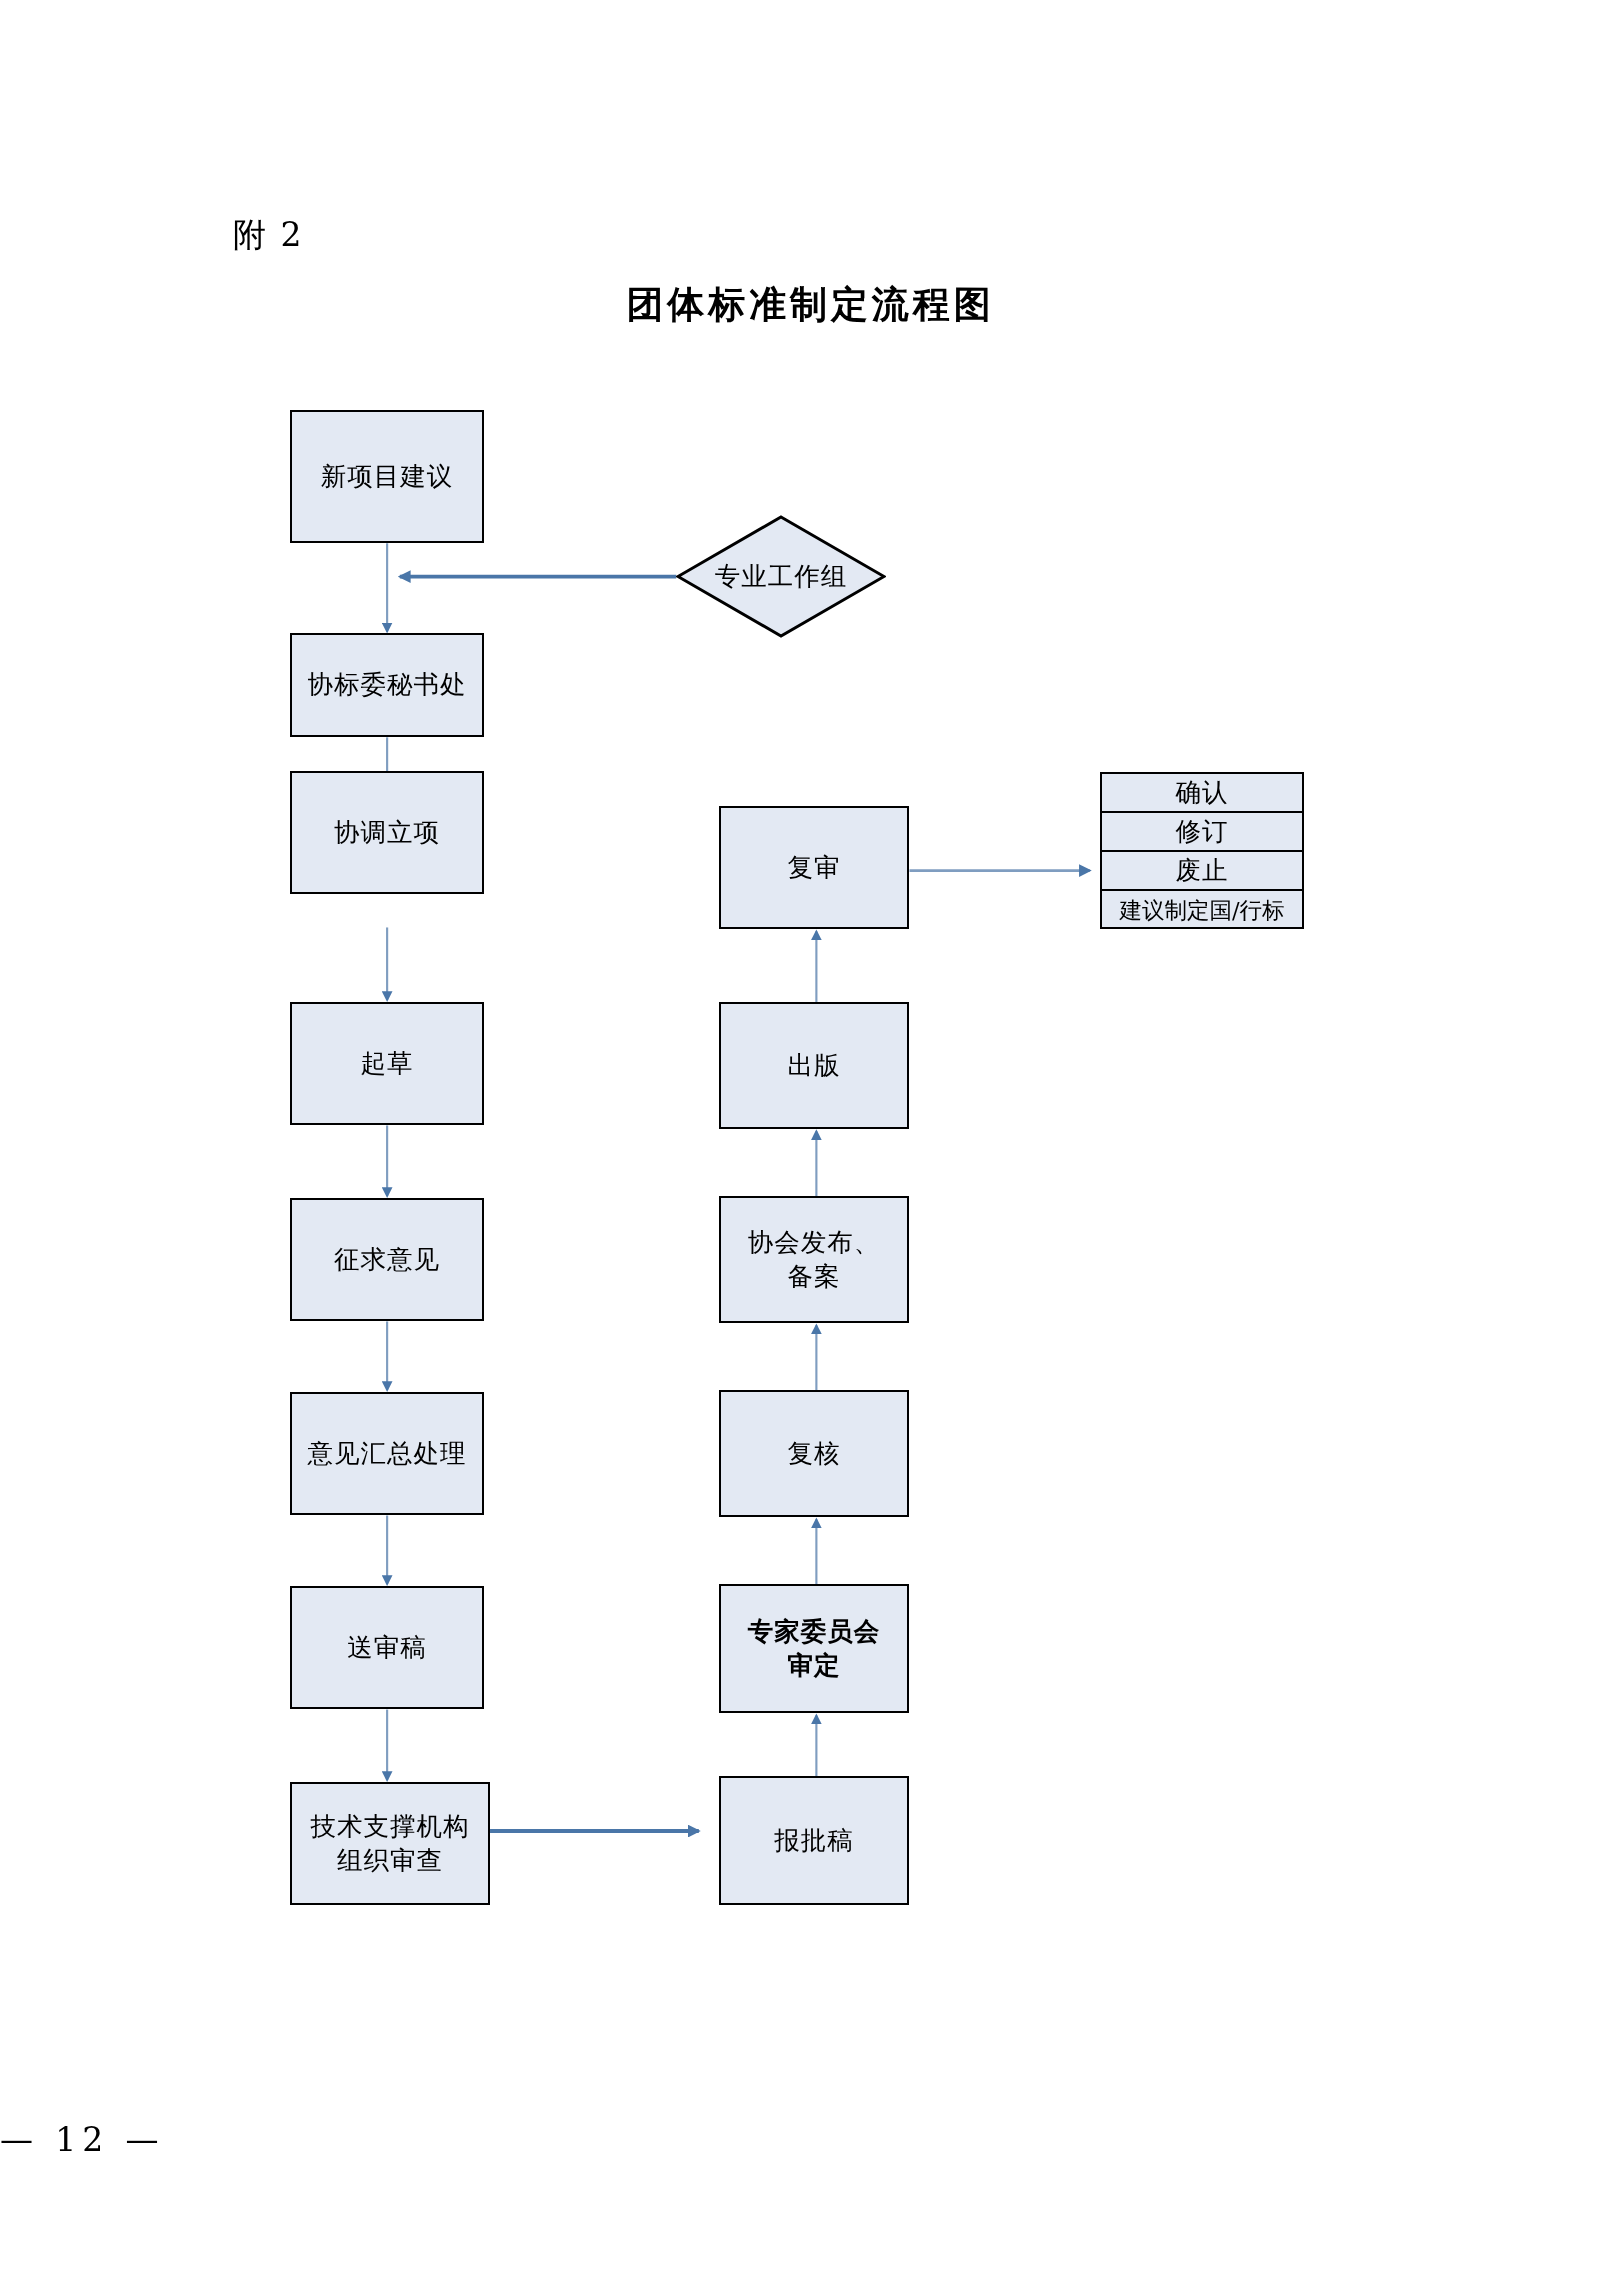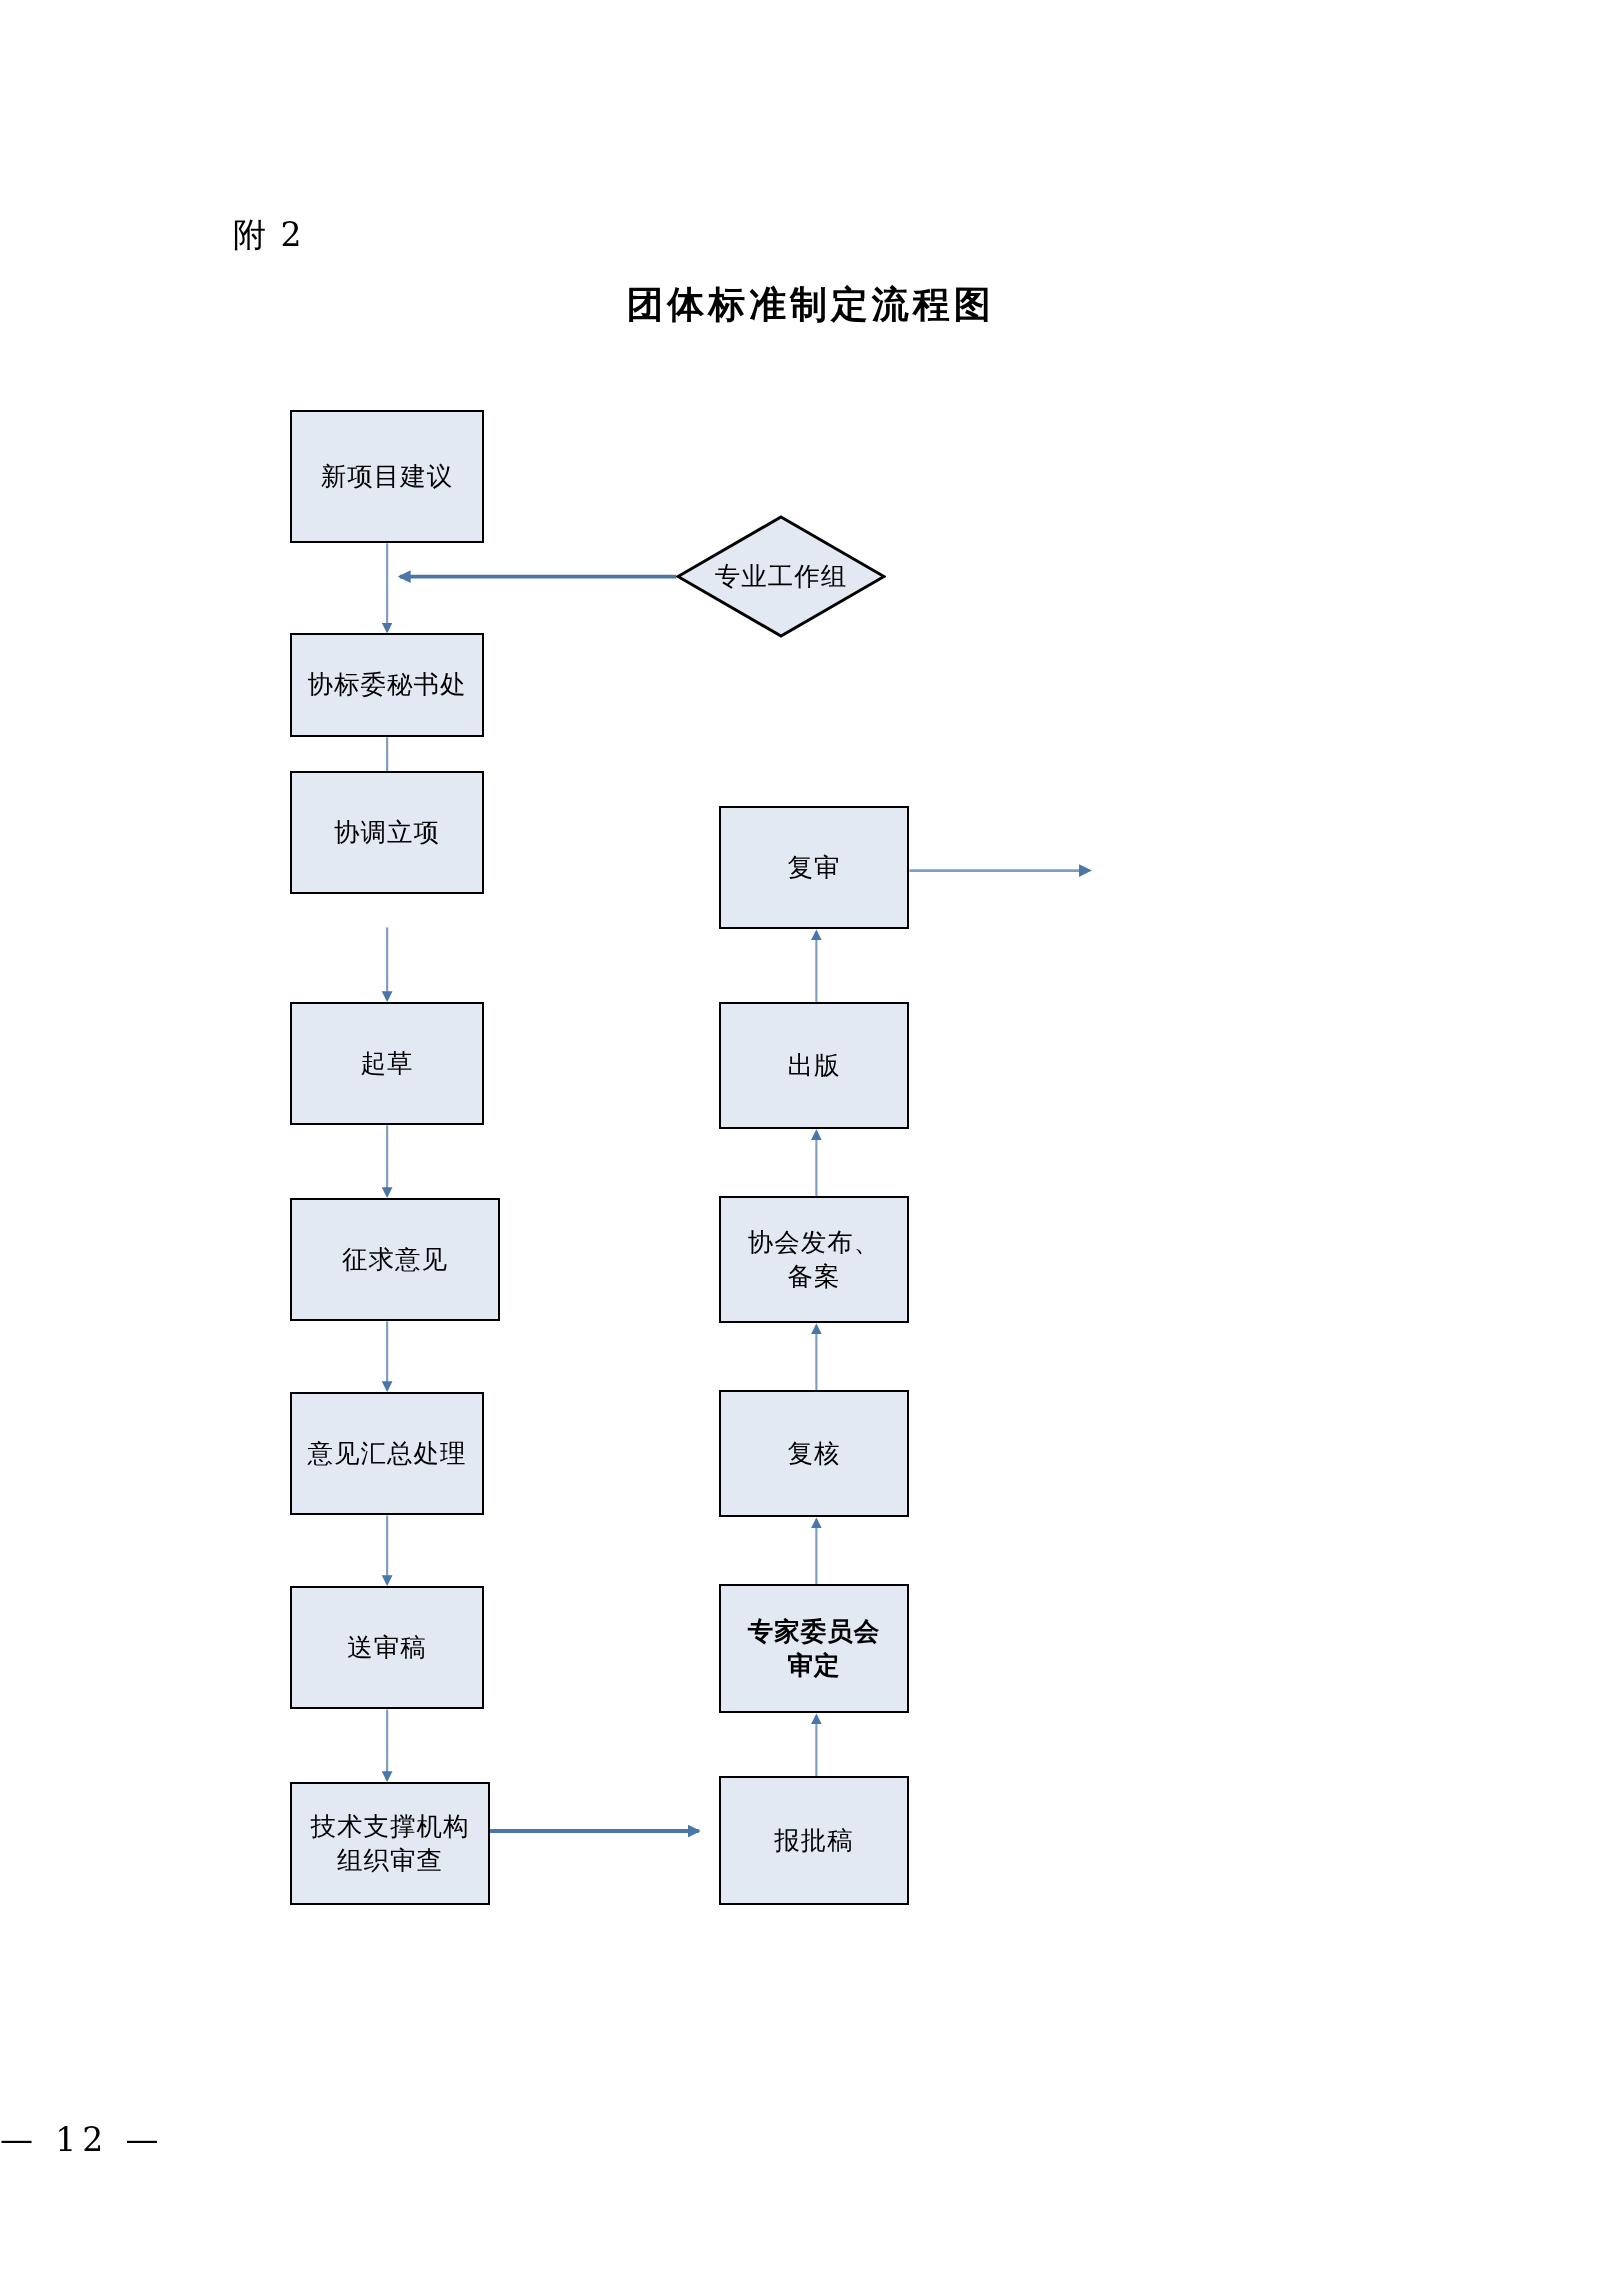--- a/index.html
+++ b/index.html
@@ -178,21 +178,21 @@
   </div>
 
   <div class="node" style="left:290px; top:771px; width:194px; height:123px;">
     <span>协调立项</span>
   </div>
 
   <div class="node" style="left:290px; top:1002px; width:194px; height:123px;">
     <span>起草</span>
   </div>
 
-  <div class="node" style="left:290px; top:1198px; width:210px; height:123px;">
+  <div class="node" style="left:290px; top:1198px; width:194px; height:123px;">
     <span>征求意见</span>
   </div>
 
   <div class="node" style="left:290px; top:1392px; width:194px; height:123px;">
     <span>意见汇总处理</span>
   </div>
 
   <div class="node" style="left:290px; top:1586px; width:194px; height:123px;">
     <span>送审稿</span>
   </div>
@@ -228,17 +228,31 @@
 
   <div class="node" style="left:719px; top:1584px; width:190px; height:129px; flex-direction:column;font-weight:bold;">
     <span>专家委员会</span>
     <span>审定</span>
   </div>
 
   <div class="node" style="left:719px; top:1776px; width:190px; height:129px;justify-content:center;">
     <span>报批稿</span>
   </div>
 
+  <div id="option-table" style="left:1100px; top:772px; width:204px; height:157px;">
+    <div class="opt-row" style="height:39px;">
+      <span>确认</span>
+    </div>
+    <div class="opt-row" style="height:39px;">
+      <span>修订</span>
+    </div>
+    <div class="opt-row" style="height:39px;">
+      <span>废止</span>
+    </div>
+    <div class="opt-row" style="height:39px;">
+      <span style="font-size:22.5px; letter-spacing:0;">建议制定国/行标</span>
+    </div>
+  </div>
 
   <div id="page-footer">— 12 —</div>
 
 </div>
 
 
 </body></html>

